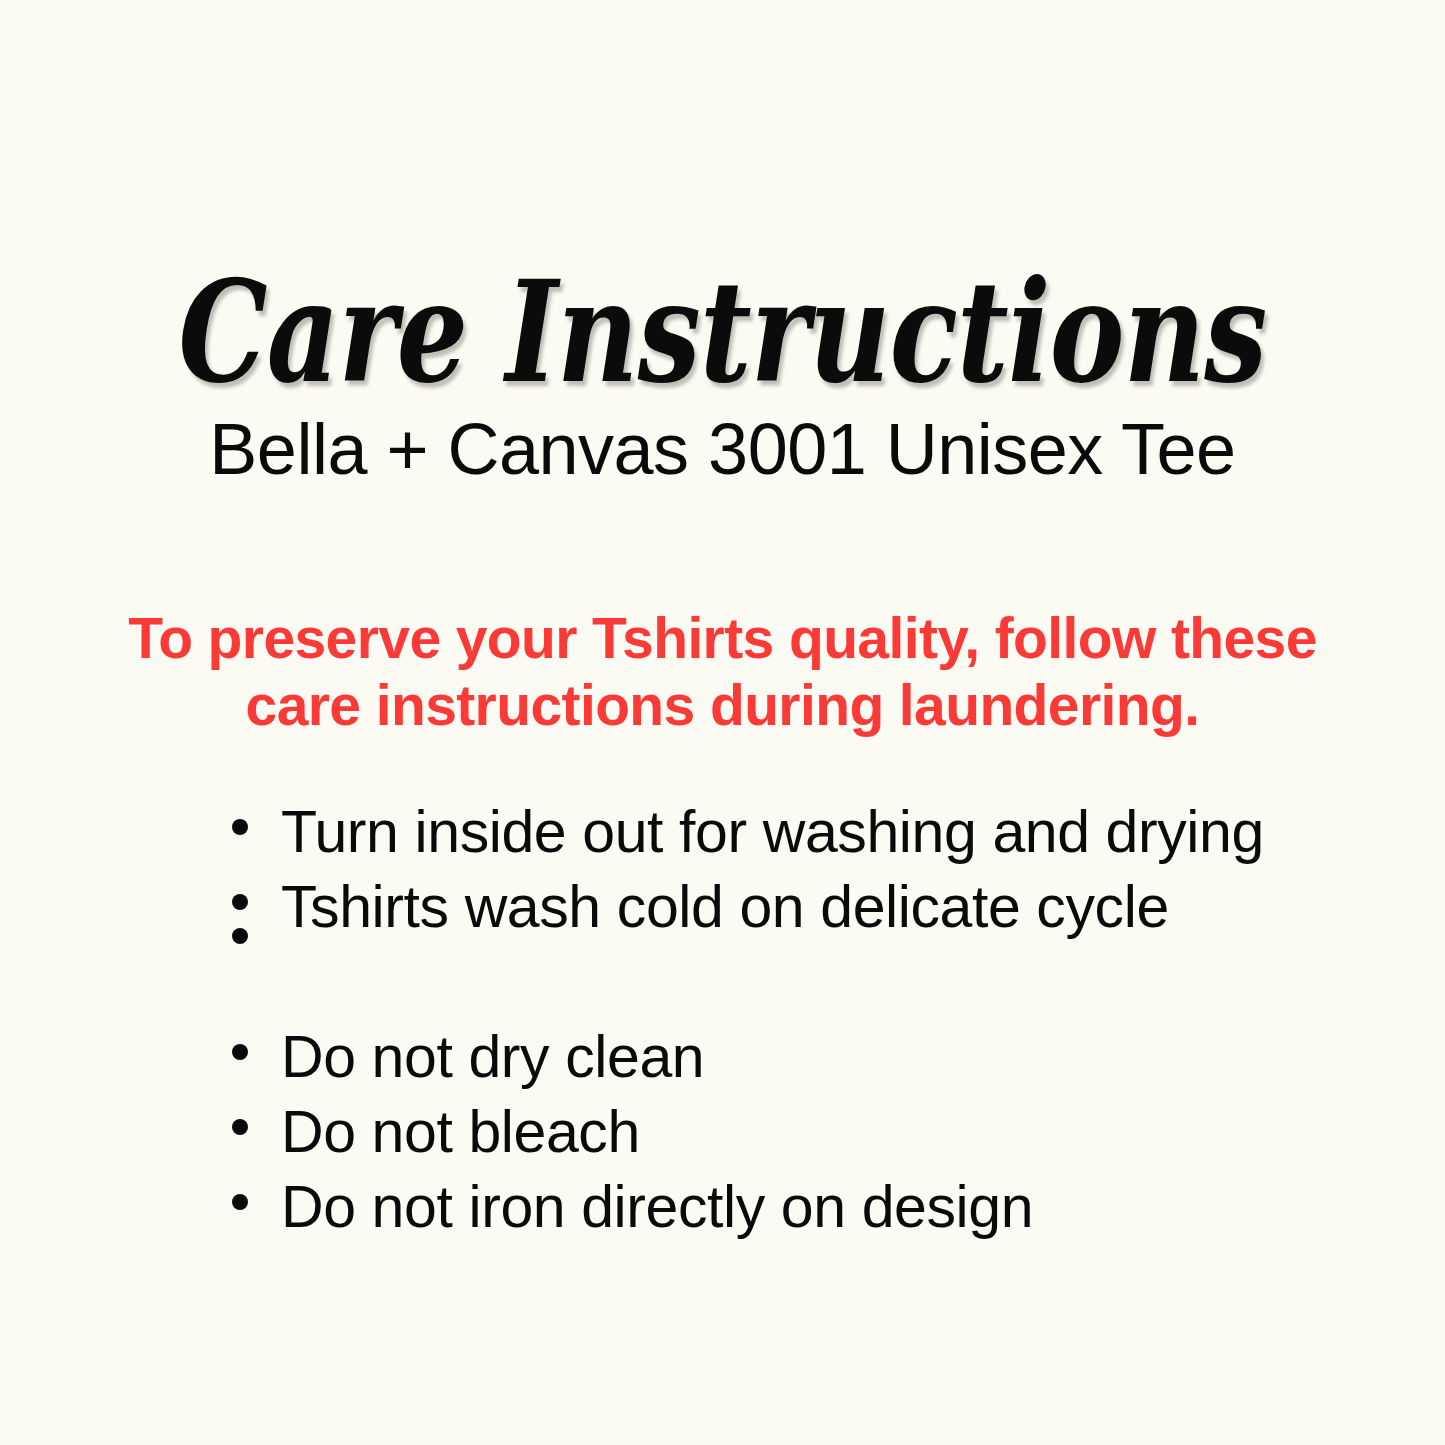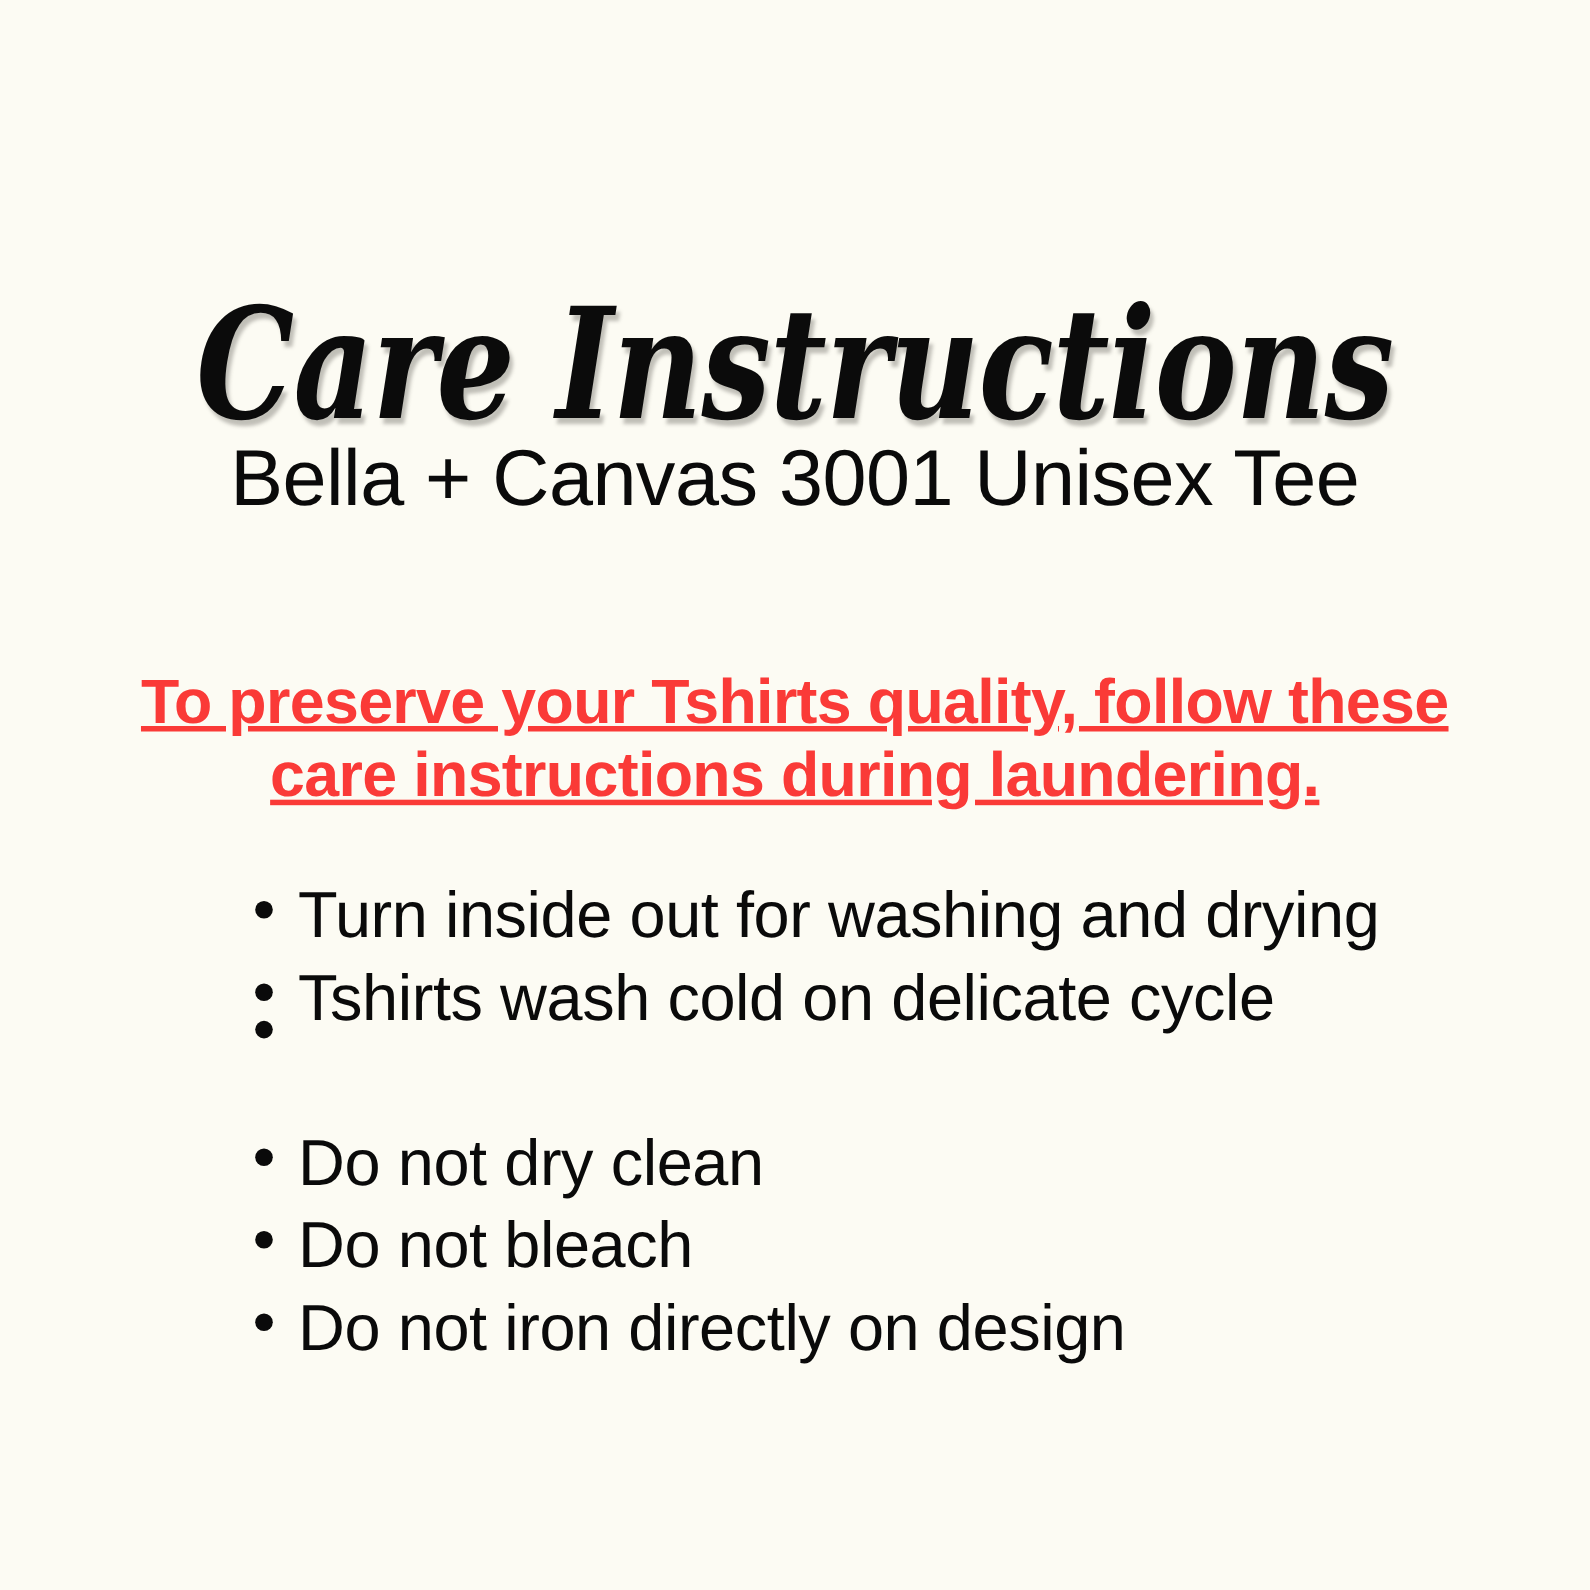--- a/index.html
+++ b/index.html
@@ -39,21 +39,21 @@
     color: #0b0b0b;
     transform: scaleX(0.80);
     transform-origin: 50% 50%;
     text-shadow: 4px 5px 4px rgba(120,118,110,0.45);
     white-space: nowrap;
   }
 
   
   .subtitle {
     position: absolute;
-    top: 398px;
+    top: 412px;
     left: 0;
     width: 1445px;
     text-align: center;
     font-family: "Liberation Sans", sans-serif;
     font-weight: 400;
     font-size: 72px;
     line-height: 1.05;
     letter-spacing: -0.5px;
     color: #0a0a0a;
     white-space: nowrap;
@@ -65,21 +65,20 @@
     top: 548px;
     left: 60px;
     width: 1325px;
     text-align: center;
     font-family: "Liberation Sans", sans-serif;
     font-weight: 700;
     font-size: 57px;
     line-height: 1.18;
     letter-spacing: -0.6px;
     color: #fa3a37;
-    text-decoration: underline;
   }
 
   .highlight .hl-line {
     display: block;
   }
 
   
   .care-list {
     position: absolute;
     top: 795px;
@@ -96,20 +95,21 @@
     justify-content: flex-start;
     padding-left: 232px;
     height: 75px;
     font-family: "Liberation Sans", sans-serif;
     font-weight: 400;
     font-size: 59px;
     line-height: 75px;
     letter-spacing: -0.4px;
     color: #0a0a0a;
     white-space: nowrap;
+    gap: 10px;
   }
 
   .bullet-dot {
     flex: 0 0 auto;
     width: 16px;
     height: 16px;
     border-radius: 50%;
     background: #0a0a0a;
     margin-right: 23px;
     position: relative;

